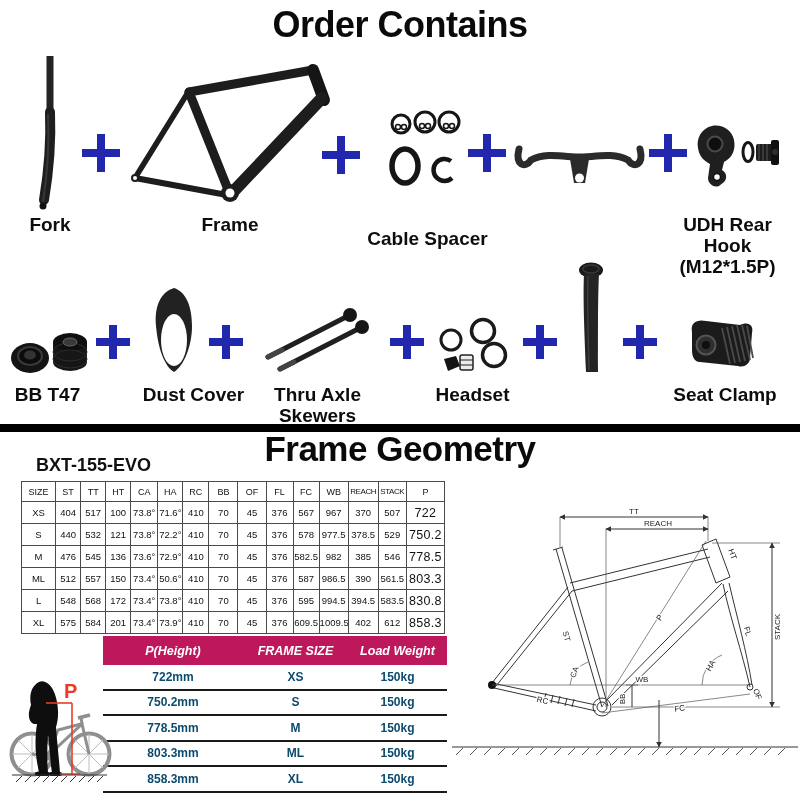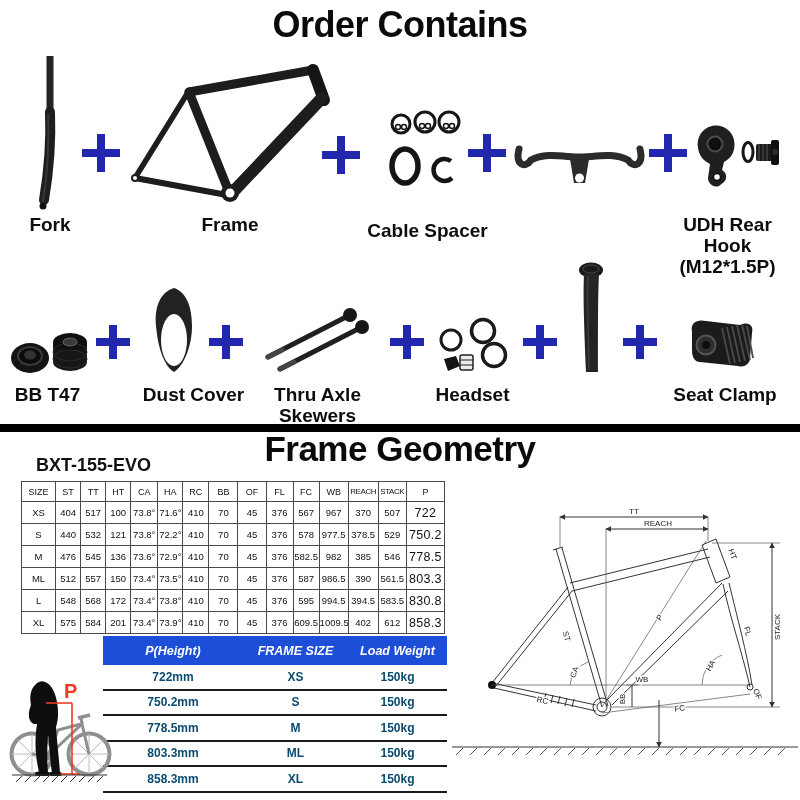--- a/index.html
+++ b/index.html
@@ -21,21 +21,21 @@
   #model-label{position:absolute;left:36px;top:455px;font-size:18px;font-weight:600;color:#111;}
   
   .g-table{position:absolute;left:21px;top:481px;width:424px;border-collapse:collapse;table-layout:fixed;}
   .g-table th,.g-table td{border:1px solid #4a4a4a;text-align:center;padding:0;height:21px;
       font-size:9.5px;font-weight:400;color:#111;white-space:nowrap;overflow:hidden;}
   .g-table th{height:19px;font-size:9px;font-weight:400;}
   .g-table th:nth-child(13),.g-table th:nth-child(14){font-size:8px;letter-spacing:-0.4px;}
   .g-table td:last-child{font-size:12.5px;letter-spacing:0.3px;}
   
   .h-table{position:absolute;left:103px;top:636px;width:344px;border-collapse:collapse;}
-  .h-table th{background:#1d4ed8;color:#fff;font-style:italic;font-size:12.5px;font-weight:700;height:27px;text-align:center;}
+  .h-table th{background:#be185d;color:#fff;font-style:italic;font-size:12.5px;font-weight:700;height:27px;text-align:center;}
   .h-table td{font-size:12px;font-weight:700;height:21.5px;text-align:center;border-bottom:2px solid #1a1a1a;color:#0c4a6e;}
   .dlabel{font-family:"Liberation Sans",sans-serif;font-size:8px;fill:#222;
           paint-order:stroke;stroke:#fff;stroke-width:2.5px;}
   .dline{stroke:#333;stroke-width:1;fill:none;}
   .thin{stroke:#555;stroke-width:0.7;fill:none;}
 </style>
 </head>
 <body>
 
 <div id="stage">
@@ -98,21 +98,21 @@
     <rect x="64" y="24" width="18" height="17" rx="2" fill="#1c1c1c"></rect>
     <line x1="67" y1="24" x2="67" y2="41" stroke="#555" stroke-width="1"></line>
     <line x1="71" y1="24" x2="71" y2="41" stroke="#555" stroke-width="1"></line>
     <line x1="75" y1="24" x2="75" y2="41" stroke="#555" stroke-width="1"></line>
     <rect x="79" y="20" width="8" height="25" rx="2" fill="#101010"></rect>
     <circle cx="83" cy="32" r="3" fill="#2e2e2e"></circle>
   </svg>
 
   <div class="item-label" style="left:10px;top:214px;width:80px">Fork</div>
   <div class="item-label" style="left:170px;top:214px;width:120px">Frame</div>
-  <div class="item-label" style="left:355px;top:220px;width:145px">Cable Spacer</div>
+  <div class="item-label" style="left:355px;top:228px;width:145px">Cable Spacer</div>
   <div class="item-label" style="left:660px;top:214px;width:135px">
     <div>UDH Rear Hook</div>
     <div>(M12*1.5P)</div>
   </div>
 
   <svg class="abs" style="left:6px;top:318px" width="90" height="62" viewBox="0 0 90 62">
     <ellipse cx="24" cy="40" rx="19" ry="15" fill="#141414"></ellipse>
     <ellipse cx="24" cy="38" rx="12" ry="9" stroke="#3a3a3a" stroke-width="2" fill="#0c0c0c"></ellipse>
     <ellipse cx="24" cy="37" rx="6" ry="4.5" fill="#333"></ellipse>
     <path d="M47,24 L47,44 A17,9 0 0 0 81,44 L81,24" fill="#161616"></path>
@@ -274,21 +274,21 @@
           <td>385</td>
           <td>546</td>
           <td>778.5</td>
         </tr>
         <tr>
           <td>ML</td>
           <td>512</td>
           <td>557</td>
           <td>150</td>
           <td>73.4°</td>
-          <td>73.5°</td>
+          <td>50.6°</td>
           <td>410</td>
           <td>70</td>
           <td>45</td>
           <td>376</td>
           <td>587</td>
           <td>986.5</td>
           <td>390</td>
           <td>561.5</td>
           <td>803.3</td>
         </tr>

